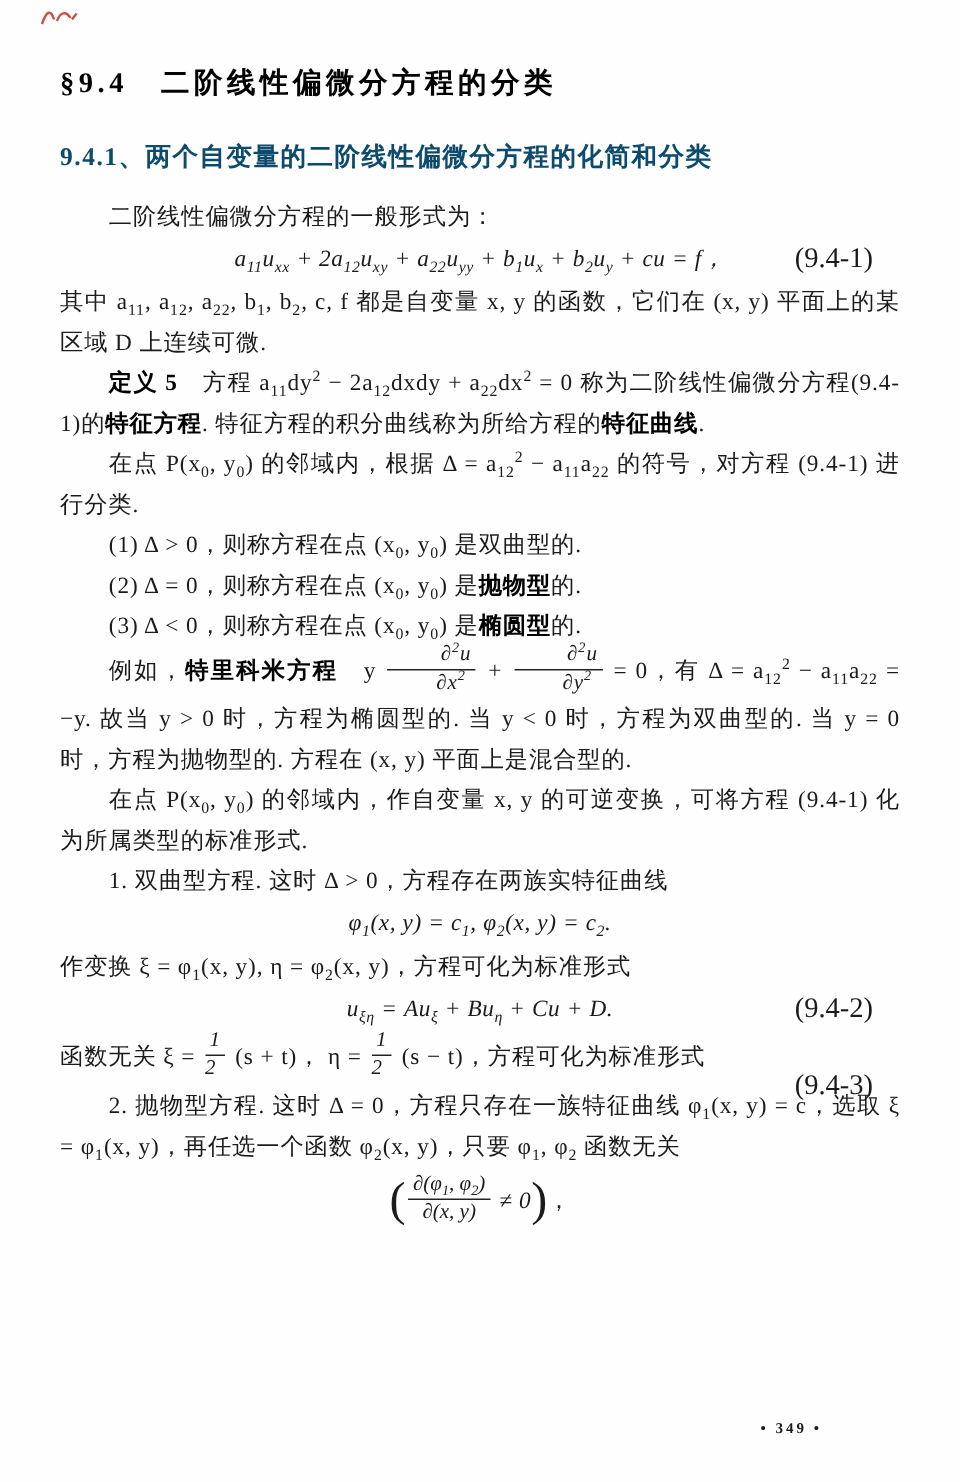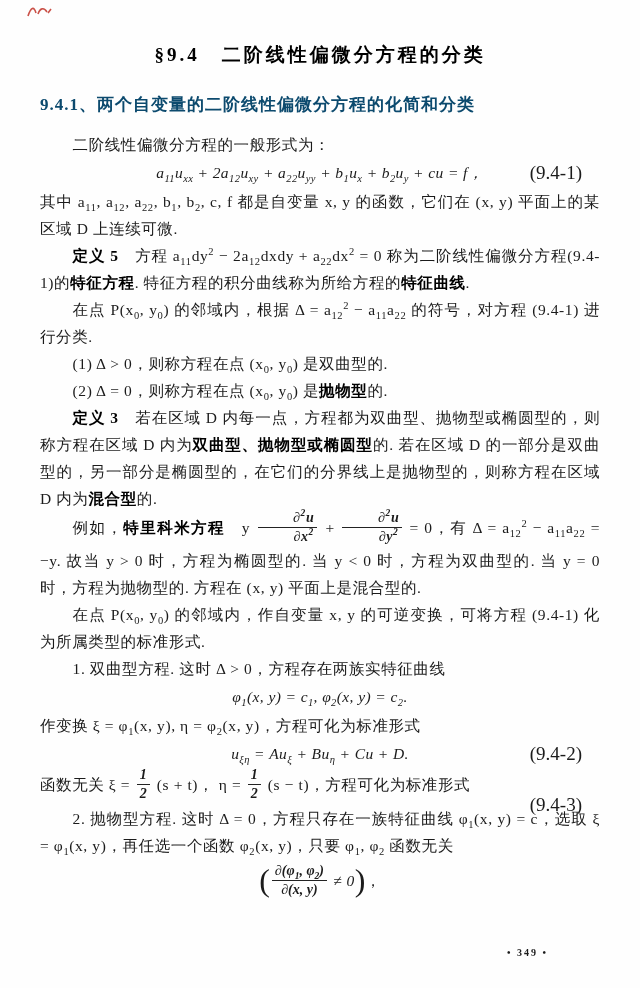--- a/index.html
+++ b/index.html
@@ -12,21 +12,20 @@
     font-family:"Liberation Serif","DejaVu Serif",serif;
     overflow:hidden;
   }
   .content{
     position:absolute;
     left:40px;top:42px;
     width:560px;
   }
   .section-title{
     margin:0;
-    text-align:center;
     font-size:19px;
     font-weight:900;
     letter-spacing:3px;
     color:#000;
   }
   .subsection-title{
     margin:25px 0 15px 0;
     font-size:17px;
     font-weight:900;
     letter-spacing:1px;
@@ -52,26 +51,25 @@
   .eq-label{
     position:absolute;
     right:18px;top:50%;
     transform:translateY(-50%);
     font-style:normal;
     font-size:19px;
   }
   .frac{
     display:inline-block;
     vertical-align:middle;
-    text-align:center;
     font-style:italic;
     font-size:14px;
     line-height:1.15;
     margin:0 2px;
-    position:relative;top:-2px;font-weight:bold;
+    position:relative;top:-2px;
   }
   .frac .num{display:block;border-bottom:1.4px solid #222;padding:0 3px 1px 3px;}
   .frac .den{display:block;padding-top:1px;}
   .bigparen{
     font-size:32px;
     font-weight:400;
     font-style:normal;
     vertical-align:middle;
     position:relative;top:-3px;
   }
@@ -112,22 +110,22 @@
 
     <p class="para">其中 a<sub>11</sub>, a<sub>12</sub>, a<sub>22</sub>, b<sub>1</sub>, b<sub>2</sub>, c, f 都是自变量 x, y 的函数，它们在 (x, y) 平面上的某区域 D 上连续可微.</p>
 
     <p class="para indent"><b>定义 5</b>　方程 a<sub>11</sub>dy<sup>2</sup> − 2a<sub>12</sub>dxdy + a<sub>22</sub>dx<sup>2</sup> = 0 称为二阶线性偏微分方程(9.4-1)的<b>特征方程</b>. 特征方程的积分曲线称为所给方程的<b>特征曲线</b>.</p>
 
     <p class="para indent">在点 P(x<sub>0</sub>, y<sub>0</sub>) 的邻域内，根据 Δ = a<sub>12</sub><sup>2</sup> − a<sub>11</sub>a<sub>22</sub> 的符号，对方程 (9.4-1) 进行分类.</p>
 
 
     <p class="para indent">(1) Δ &gt; 0，则称方程在点 (x<sub>0</sub>, y<sub>0</sub>) 是双曲型的.</p>
     <p class="para indent">(2) Δ = 0，则称方程在点 (x<sub>0</sub>, y<sub>0</sub>) 是<b>抛物型</b>的.</p>
+    <p class="para indent">(3) Δ &lt; 0，则称方程在点 (x<sub>0</sub>, y<sub>0</sub>) 是<b>椭圆型</b>的.</p>
 
-    <p class="para indent"><b>定义 3</b>　若在区域 D 内每一点，方程都为双曲型、抛物型或椭圆型的，则称方程在区域 D 内为<b>双曲型、抛物型或椭圆型</b>的. 若在区域 D 的一部分是双曲型的，另一部分是椭圆型的，在它们的分界线上是抛物型的，则称方程在区域 D 内为<b>混合型</b>的.</p>
 
     <p class="para indent">
       <span>例如，<b>特里科米方程</b>　y </span><span class="frac"><span class="num">∂<sup>2</sup>u</span><span class="den">∂x<sup>2</sup></span></span><span class="math"> + </span><span class="frac"><span class="num">∂<sup>2</sup>u</span><span class="den">∂y<sup>2</sup></span></span><span> = 0，有 Δ = a<sub>12</sub><sup>2</sup> − a<sub>11</sub>a<sub>22</sub> = −y. 故当 y &gt; 0 时，方程为椭圆型的. 当 y &lt; 0 时，方程为双曲型的. 当 y = 0 时，方程为抛物型的. 方程在 (x, y) 平面上是混合型的.</span>
     </p>
 
     <p class="para indent">在点 P(x<sub>0</sub>, y<sub>0</sub>) 的邻域内，作自变量 x, y 的可逆变换，可将方程 (9.4-1) 化为所属类型的标准形式.</p>
 
     <p class="para indent">1. 双曲型方程. 这时 Δ &gt; 0，方程存在两族实特征曲线</p>
 
     <div class="eq-row">

